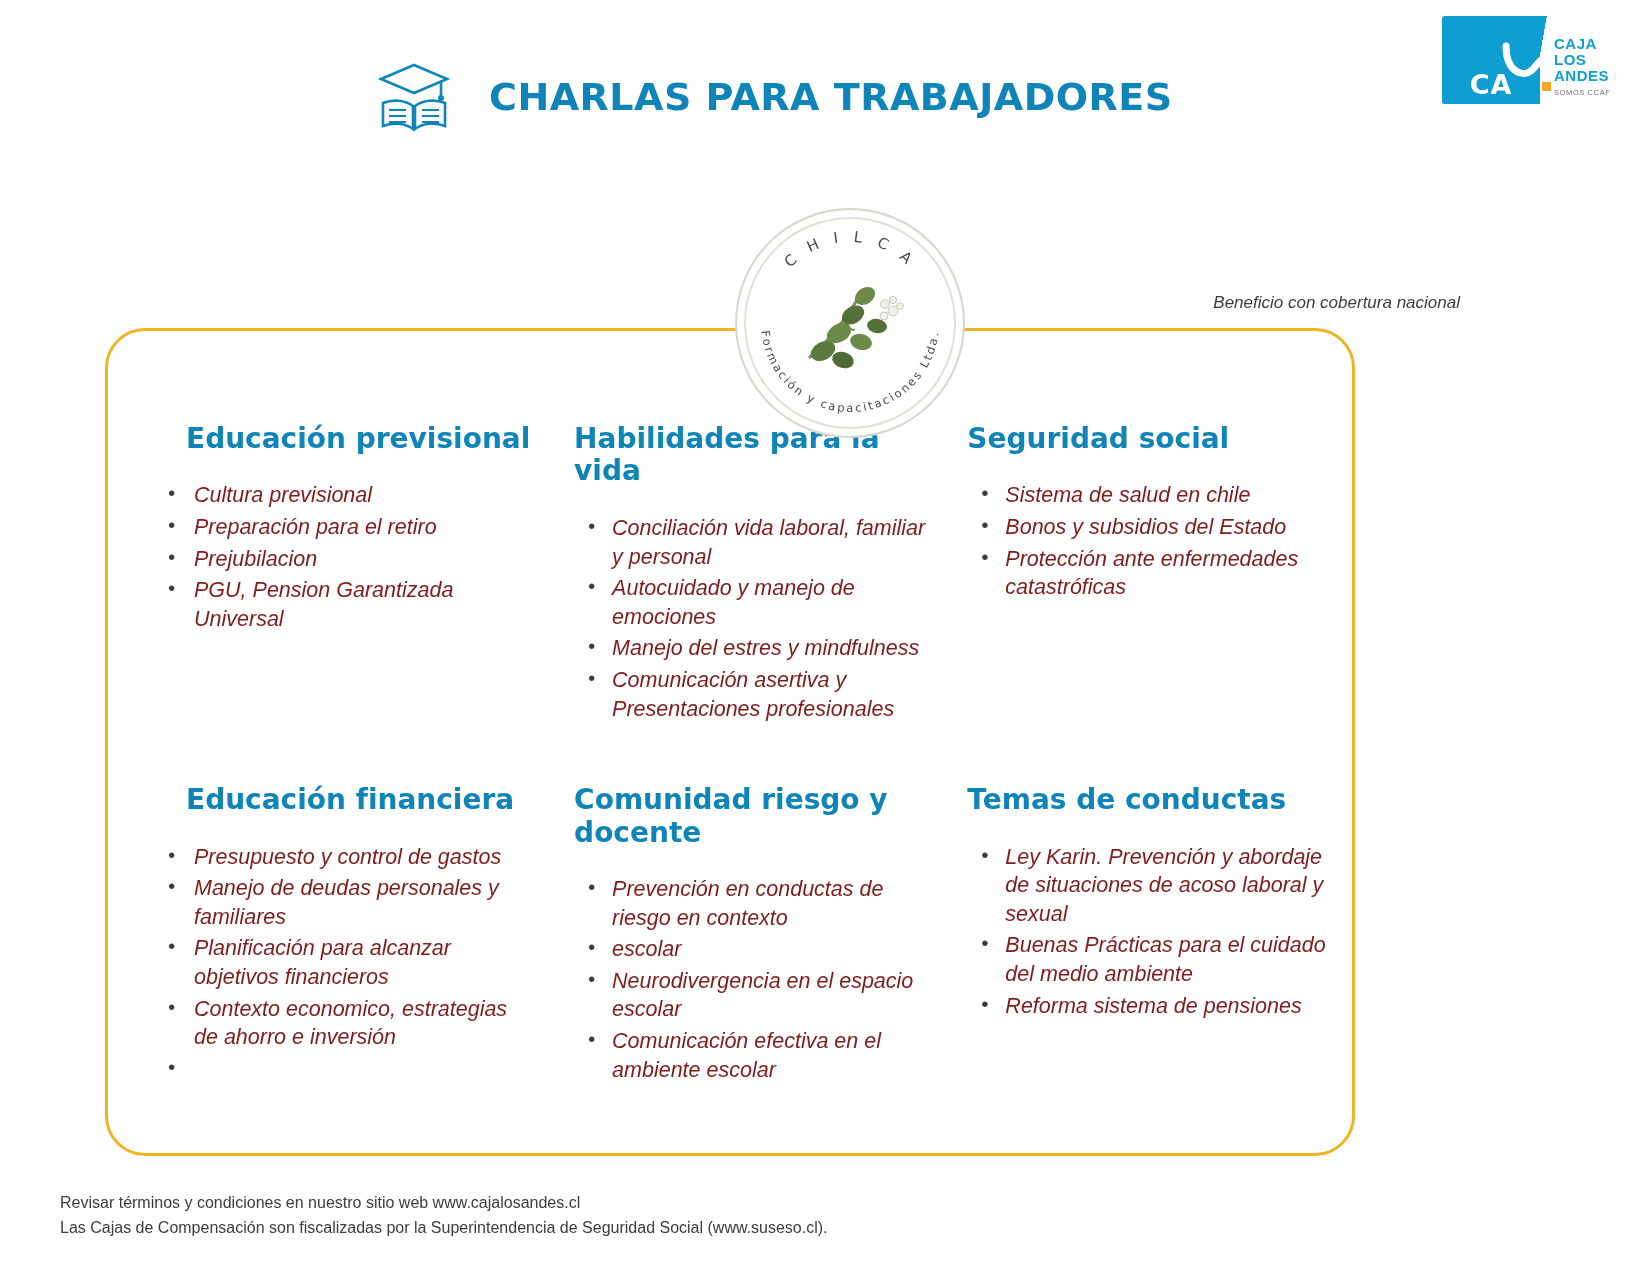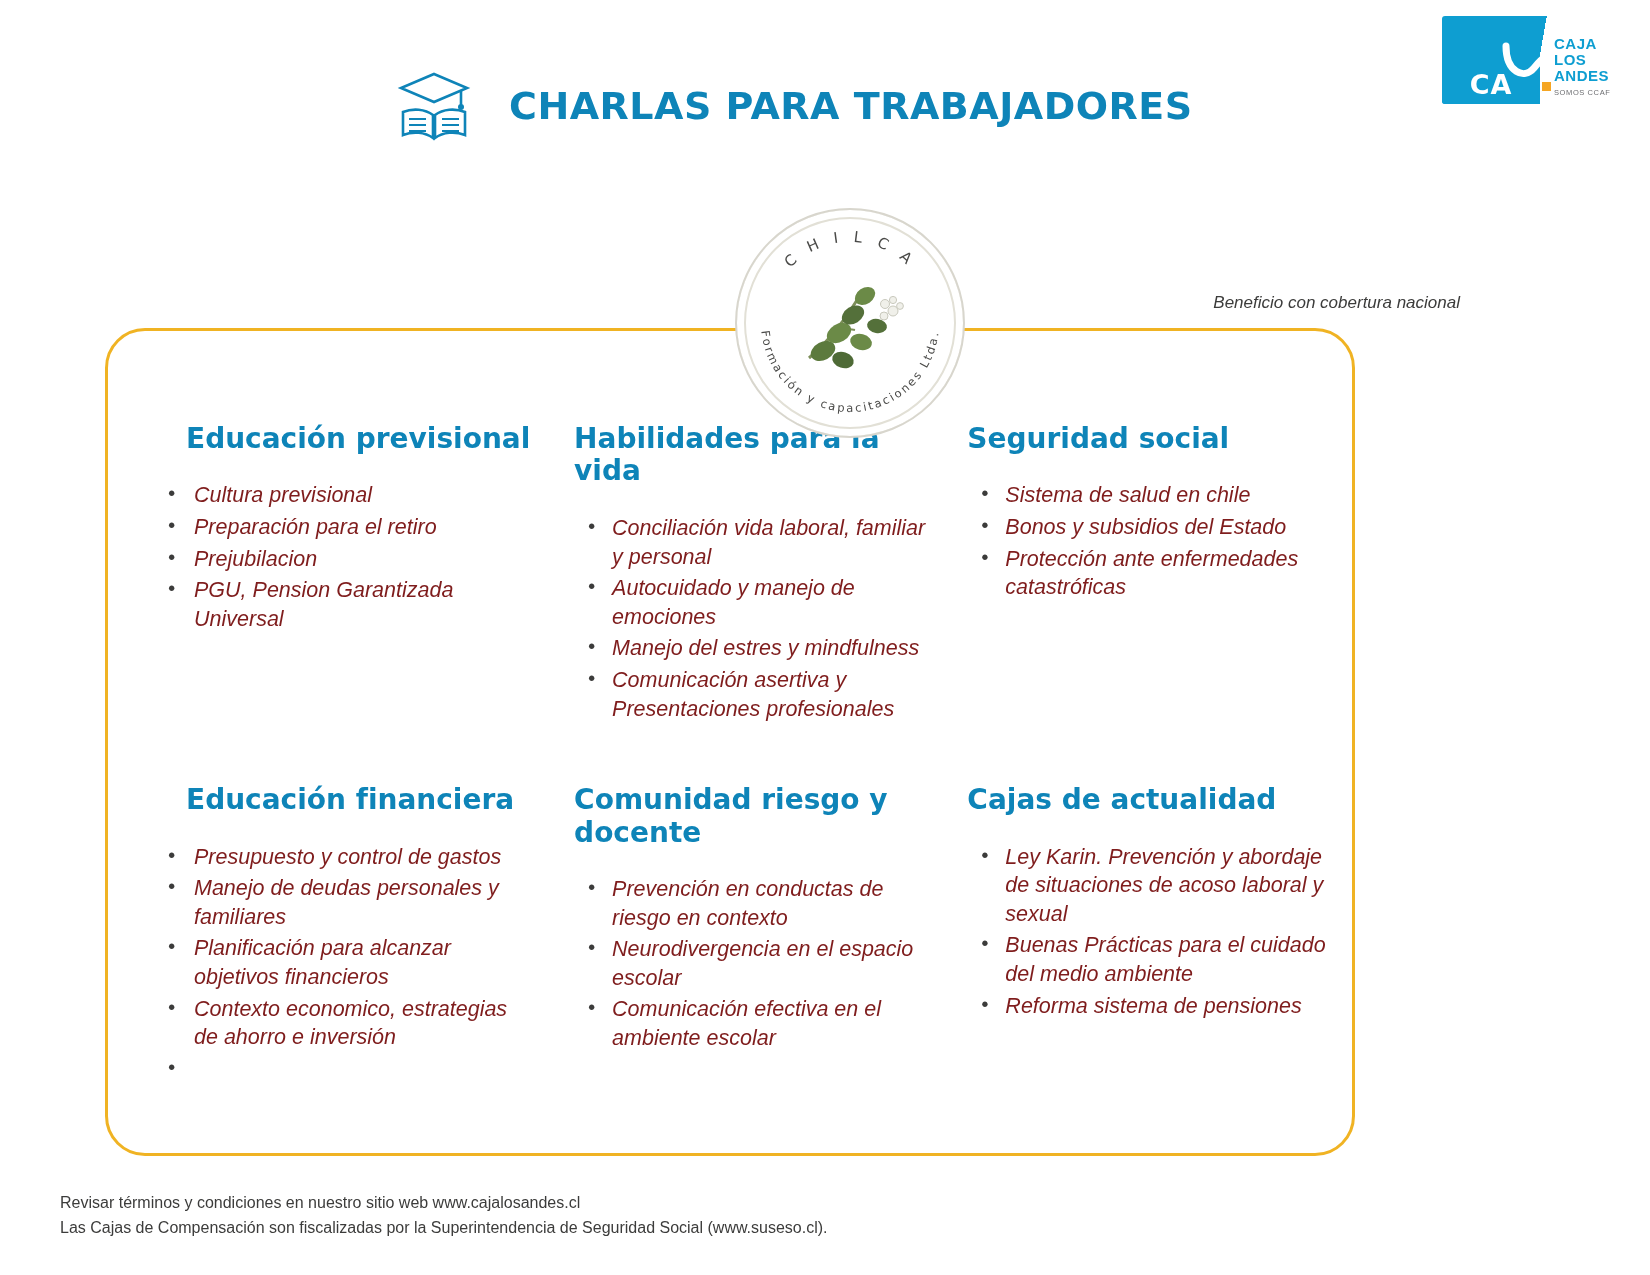--- a/index.html
+++ b/index.html
@@ -11,25 +11,24 @@
     height: 1275px;
     background: #ffffff;
     font-family: "Liberation Sans", sans-serif;
     position: relative;
     overflow: hidden;
   }
 
   
   .header {
     position: absolute;
-    top: 68px;
+    top: 59px;
     left: 0;
     width: 1624px;
     height: 110px;
-    margin-left: 20px;
   }
   .header-center {
     position: absolute;
     left: 375px;
     top: 0;
     display: flex;
     align-items: center;
     gap: 36px;
   }
   .cap-icon {
@@ -328,27 +327,28 @@
           <li>Planificación para alcanzar objetivos financieros</li>
           <li>Contexto economico, estrategias de ahorro e inversión</li>
           <li></li>
         </ul>
       </div>
 
       <div class="col col-b">
         <div class="col-title narrow">Comunidad riesgo y docente</div>
         <ul class="topics">
           <li>Prevención en conductas de riesgo en contexto</li>
+          <li>escolar</li>
           <li>Neurodivergencia en el espacio escolar</li>
           <li>Comunicación efectiva en el ambiente escolar</li>
         </ul>
       </div>
 
       <div class="col col-c">
-        <div class="col-title narrow">Cajas de actualidad</div>
+        <div class="col-title narrow">Temas de conductas</div>
         <ul class="topics">
           <li>Ley Karin. Prevención y abordaje de situaciones de acoso laboral y sexual</li>
           <li>Buenas Prácticas para el cuidado del medio ambiente</li>
           <li>Reforma sistema de pensiones</li>
         </ul>
       </div>
     </div>
 
   </div>
 </div>

